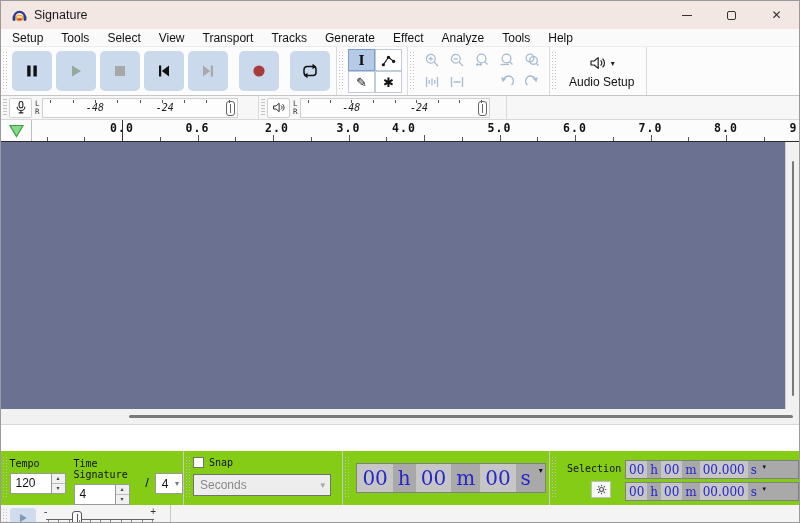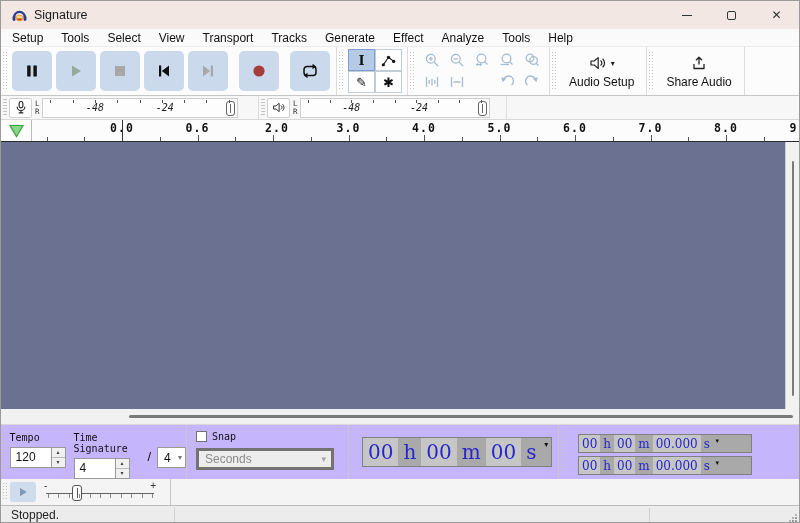--- a/index.html
+++ b/index.html
@@ -84,21 +84,21 @@
 
   
   .track-region { height:267px; display:flex; }
   .track-canvas { flex:1; background:#6b7191; }
   .vscroll { width:14px; background:#f1f1f1; border-left:1px solid #cfcfcf; position:relative; }
   .vthumb { position:absolute; left:6px; top:19px; bottom:13px; width:2px; background:#7a7a7a; border-radius:2px; }
   .hscroll { height:16px; background:#f1f1f1; border-bottom:1px solid #d8d8d8; position:relative; }
   .hthumb { position:absolute; left:128px; width:664px; top:6px; height:3px; background:#7a7a7a; border-radius:2px; }
 
   
-  .bottom-bar { height:54px; background:#c4b5fd; display:flex; }
+  .bottom-bar { height:54px; background:#84cc16; display:flex;margin-top:26px; }
   .b-section { border-right:1px solid #c9c9c9; height:100%; display:flex; align-items:center; position:relative; }
   .b-grip { width:4px; height:42px; margin:0 3px 0 2px;
             background-image:repeating-linear-gradient(to bottom,#c3c3c3 0 1px,transparent 1px 3px),
                              repeating-linear-gradient(to bottom,#c3c3c3 0 1px,transparent 1px 3px);
             background-size:1px 100%,1px 100%; background-position:0 0,3px 0; background-repeat:no-repeat; }
   .mono-lbl { font-family:"DejaVu Sans Mono", monospace; font-size:10px; color:#111; }
 
   .sec-tempo { width:186px; }
   .tempo-cols { display:flex; align-items:flex-start; padding-top:7px; height:100%; }
   .field-col { display:flex; flex-direction:column; margin-right:8px; }
@@ -110,21 +110,21 @@
   .spin-btns span:first-child { border-bottom:1px solid #bbb; }
   .ts-slash { font-size:13px; color:#111; margin:2px 6px 0 -2px; align-self:center; }
   .mini-dd { width:34px; height:21px; border:1px solid #999; background:#fff; font-size:12px; color:#111;
              display:flex; align-items:center; padding-left:6px; position:relative; margin-top:15px; }
   .mini-dd .dd-caret { position:absolute; right:3px; font-size:8px; color:#777; }
 
   .sec-snap { width:162px; }
   .snap-col { display:flex; flex-direction:column; padding-top:6px; height:100%; }
   .snap-row { display:flex; align-items:center; }
   .checkbox { width:11px; height:11px; border:1px solid #707070; background:#fff; margin-right:5px; }
-  .snap-dd { width:138px; height:22px; border:3px solid #737373; background:#ededed; color:#8a8a8a;
+  .snap-dd { width:138px; height:22px; border:1px solid #737373; background:#ededed; color:#8a8a8a;
              font-size:12px; display:flex; align-items:center; padding-left:6px; position:relative; margin-top:6px; }
   .snap-dd .dd-caret { position:absolute; right:5px; font-size:9px; color:#a5a5a5; }
 
   .sec-time { width:210px; }
   .timebox { background:#a9a9a9; border:1px solid #808080; display:flex; align-items:stretch; overflow:hidden; }
   .timebox.big { width:190px; height:30px; margin-left:4px; font-family:"DejaVu Serif", serif; font-size:20px; }
   .timebox .seg { display:flex; align-items:center; color:#2626cc; }
   .timebox.big .seg.digit { background:#c6c6c6; padding:0 5px; }
   .timebox.big .seg.unit { padding:0 5px; }
   .tb-caret { width:11px; font-size:8px; color:#111; display:flex; justify-content:center; padding-top:2px; }
@@ -360,33 +360,20 @@
           <path d="M11.5 5.5 a3 3 0 0 1 0 5" fill="none" stroke="#222" stroke-width="1.2"></path>
           <path d="M13.6 3.8 a5.6 5.6 0 0 1 0 8.4" fill="none" stroke="#222" stroke-width="1.2"></path>
         </svg>
         <span class="caret">▾</span>
       </span>
       <span class="lbl">Audio Setup</span>
     </button>
     <span style="width:2px"></span>
   </div>
 
-  <div class="tb-section">
-    <span class="grip"></span>
-    <button class="big-btn">
-      <span class="icon-row">
-        <svg width="16" height="16" viewBox="0 0 16 16" fill="none" stroke="#222" stroke-width="1.3" stroke-linejoin="round">
-          <path d="M8 2.2 V9.5 M5 5.2 L8 2.2 L11 5.2"></path>
-          <path d="M3 9 V13.5 H13 V9"></path>
-        </svg>
-      </span>
-      <span class="lbl">Share Audio</span>
-    </button>
-    <span style="width:2px"></span>
-  </div>
 
   <div class="tb-section tb-fill"></div>
 </div>
 
 <div class="meters">
   <div class="meter-section" style="width:258px">
     <span class="meter-grip"></span>
     <button class="m-icon-btn">
       <svg width="12" height="15" viewBox="0 0 14 17" fill="none" stroke="#222" stroke-width="1.3">
         <rect x="4.8" y="1.5" width="4.4" height="7.5" rx="2.2"></rect>
@@ -473,21 +460,21 @@
       <span class="ruler-tick" style="left: 694px;"></span>
       <span class="ruler-tick" style="left: 731.75px;"></span>
       <span class="ruler-label" style="left: 90px;">0.0</span>
       <span class="ruler-tick major" style="left: 90px;"></span>
       <span class="ruler-label" style="left: 165.5px;">0.6</span>
       <span class="ruler-tick major" style="left: 165.5px;"></span>
       <span class="ruler-label" style="left: 245px;">2.0</span>
       <span class="ruler-tick major" style="left: 241px;"></span>
       <span class="ruler-label" style="left: 316.5px;">3.0</span>
       <span class="ruler-tick major" style="left: 316.5px;"></span>
-      <span class="ruler-label" style="left: 392px;">4.0</span>
+      <span class="ruler-label" style="left: 372px;">4.0</span>
       <span class="ruler-tick major" style="left: 392px;"></span>
       <span class="ruler-label" style="left: 467.5px;">5.0</span>
       <span class="ruler-tick major" style="left: 467.5px;"></span>
       <span class="ruler-label" style="left: 543px;">6.0</span>
       <span class="ruler-tick major" style="left: 543px;"></span>
       <span class="ruler-label" style="left: 618.5px;">7.0</span>
       <span class="ruler-tick major" style="left: 618.5px;"></span>
       <span class="ruler-label" style="left: 694px;">8.0</span>
       <span class="ruler-tick major" style="left: 694px;"></span>
       <span class="ruler-label" style="left: 769.5px;">9.0</span>
@@ -560,20 +547,29 @@
       <span class="seg digit">00</span>
       <span class="seg unit">m</span>
       <span class="seg digit">00</span>
       <span class="seg unit">s</span>
       <span class="tb-caret">▾</span>
     </div>
   </div>
 
   <div class="b-section sec-selection" style="border-right:none">
     <span class="b-grip"></span>
+    <div class="sel-left">
+      <span class="mono-lbl">Selection</span>
+      <button class="gear-btn">
+        <svg width="13" height="13" viewBox="0 0 16 16" stroke="#555" fill="none" stroke-width="1.4">
+          <circle cx="8" cy="8" r="2.4"></circle>
+          <path d="M8 2.2 V4 M8 12 V13.8 M2.2 8 H4 M12 8 H13.8 M3.9 3.9 L5.2 5.2 M10.8 10.8 L12.1 12.1 M12.1 3.9 L10.8 5.2 M5.2 10.8 L3.9 12.1"></path>
+        </svg>
+      </button>
+    </div>
     <div class="sel-fields">
       <div class="timebox small">
         <span class="seg digit">00</span>
         <span class="seg unit">h</span>
         <span class="seg digit">00</span>
         <span class="seg unit">m</span>
         <span class="seg digit">00.000</span>
         <span class="seg unit">s</span>
         <span class="tb-caret">▾</span>
       </div>

